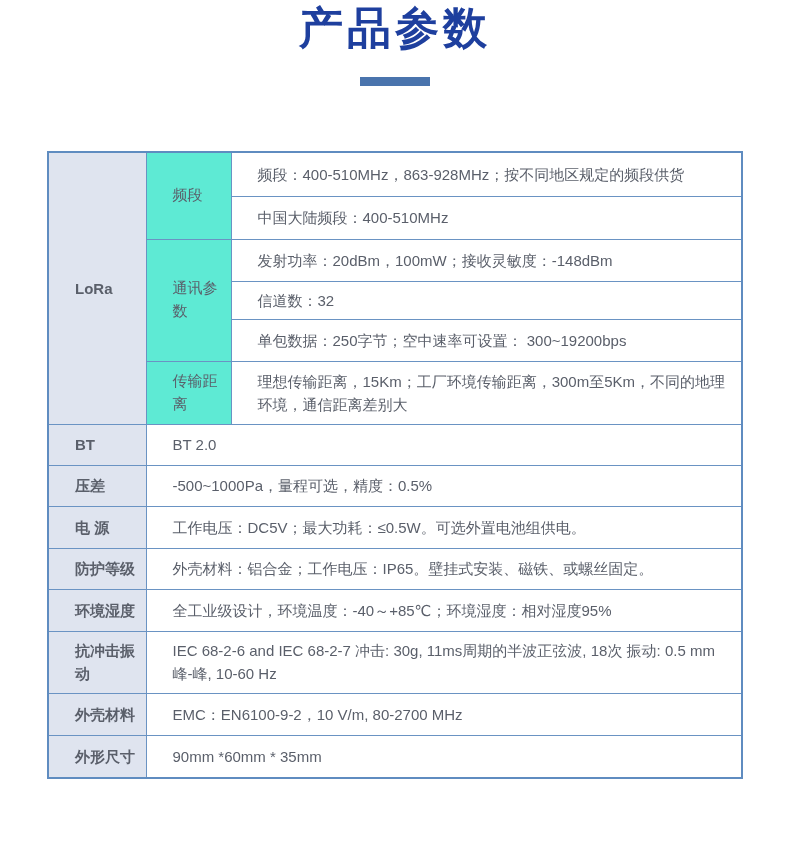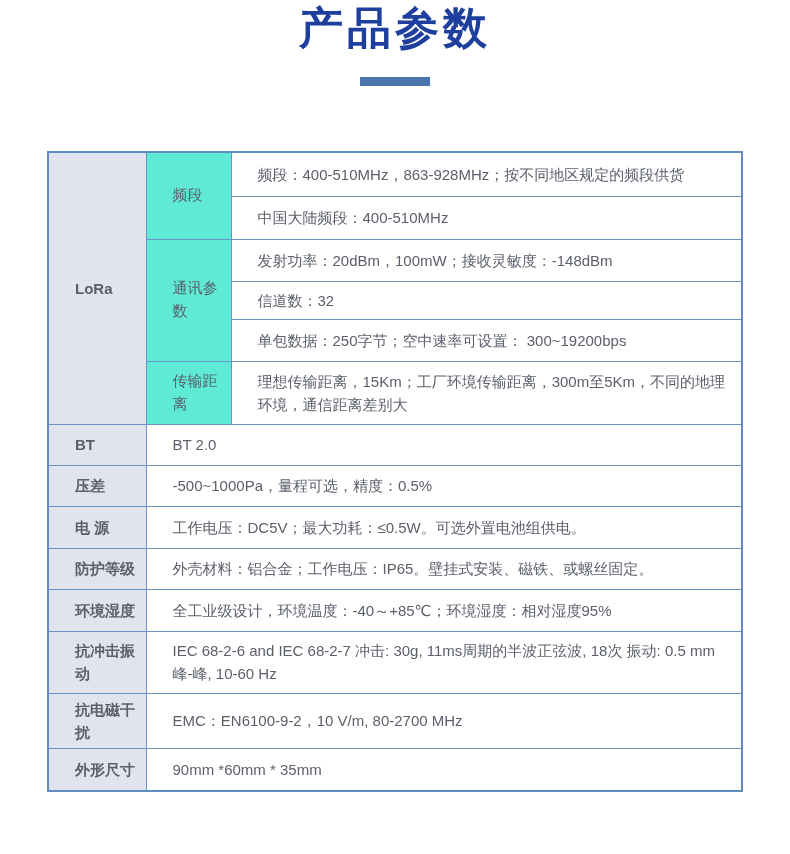--- a/index.html
+++ b/index.html
@@ -124,21 +124,21 @@
         </tr>
         <tr style="height:42px">
           <td class="cat">环境湿度</td>
           <td class="val" colspan="2">全工业级设计，环境温度：-40～+85℃；环境湿度：相对湿度95%</td>
         </tr>
         <tr style="height:62px">
           <td class="cat">抗冲击振动</td>
           <td class="val" colspan="2">IEC 68-2-6 and IEC 68-2-7 冲击: 30g, 11ms周期的半波正弦波, 18次 振动: 0.5 mm 峰-峰, 10-60 Hz</td>
         </tr>
         <tr style="height:42px">
-          <td class="cat">抗电磁干扰</td>
+          <td class="cat">外壳材料</td>
           <td class="val" colspan="2">EMC：EN6100-9-2，10 V/m, 80-2700 MHz</td>
         </tr>
         <tr style="height:43px">
           <td class="cat">外形尺寸</td>
           <td class="val" colspan="2">90mm *60mm * 35mm</td>
         </tr>
       </tbody>
     </table>
   </div>
 

